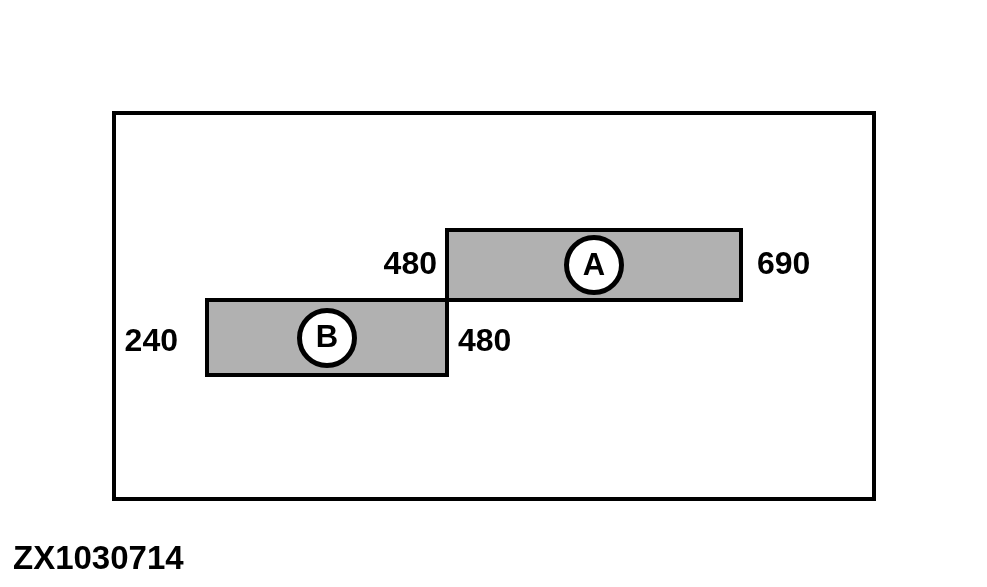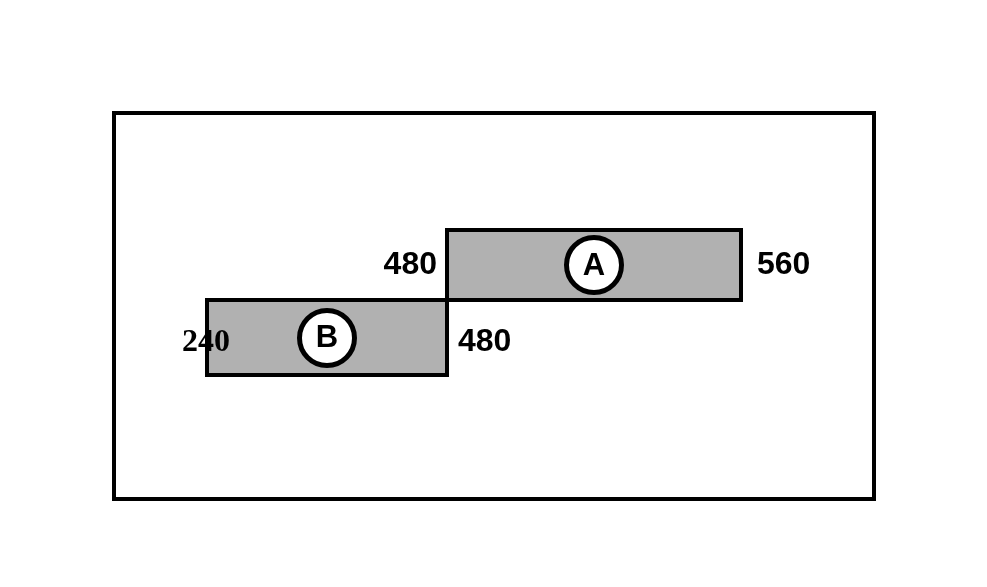--- a/index.html
+++ b/index.html
@@ -46,21 +46,21 @@
     padding-bottom: 2px;
   }
   .dim {
     position: absolute;
     font-size: 32px;
     line-height: 30px;
     white-space: nowrap;
   }
   .dim-a-left  { right: 550px; top: 248px; text-align: right; }
   .dim-a-right { left: 757px;  top: 248px; }
-  .dim-b-left  { right: 757px; top: 325px; text-align: right; font-family: Liberation Serif, serif; }
+  .dim-b-left  { right: 809px; top: 325px; text-align: right; }
   .dim-b-right { left: 458px;  top: 325px; }
   .caption {
     position: absolute;
     left: 13px; top: 540px;
     font-size: 33px;
     line-height: 36px;
     letter-spacing: 0px;
   }
 </style>
 </head>
@@ -76,18 +76,19 @@
     </div>
   </div>
 
   <div class="bar bar-b" style="background-color: rgb(177, 177, 177); border-color: rgb(0, 0, 0);">
     <div class="badge" style="background-color: rgb(255, 255, 255); border-color: rgb(0, 0, 0);">
       <span>B</span>
     </div>
   </div>
 
   <div class="dim dim-a-left">480</div>
-  <div class="dim dim-a-right">560</div>
+  <div class="dim dim-a-right">690</div>
   <div class="dim dim-b-left">240</div>
   <div class="dim dim-b-right">480</div>
 
+  <div class="caption">ZX1030714</div>
 
 </div>
 
 </body></html>

